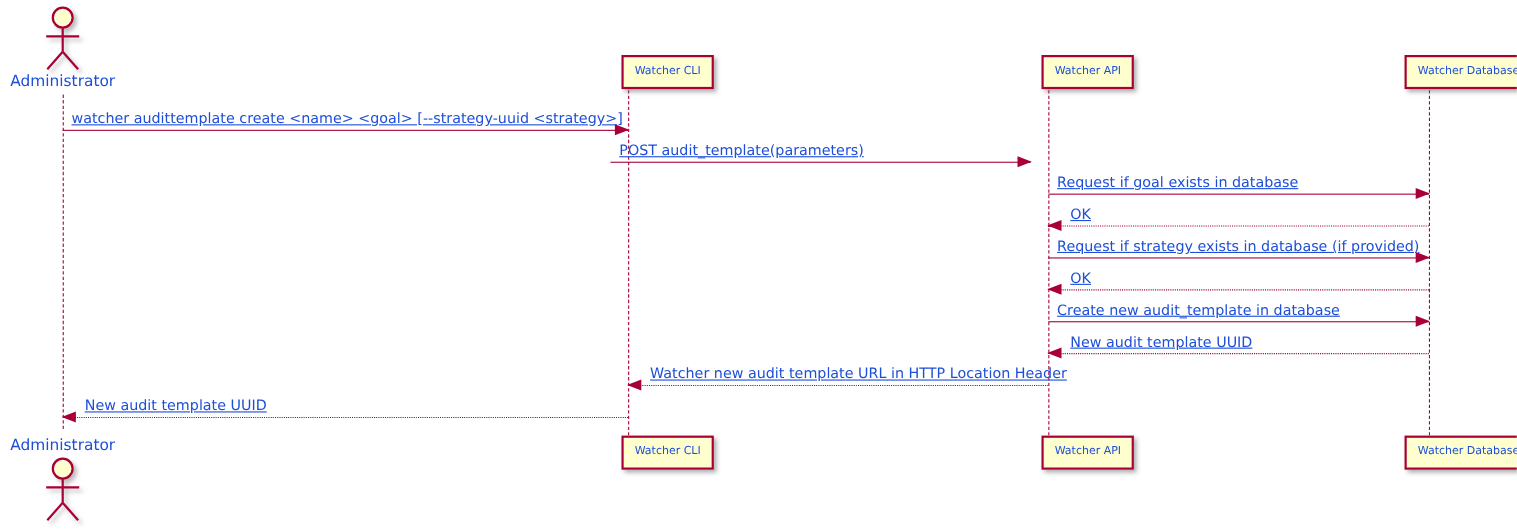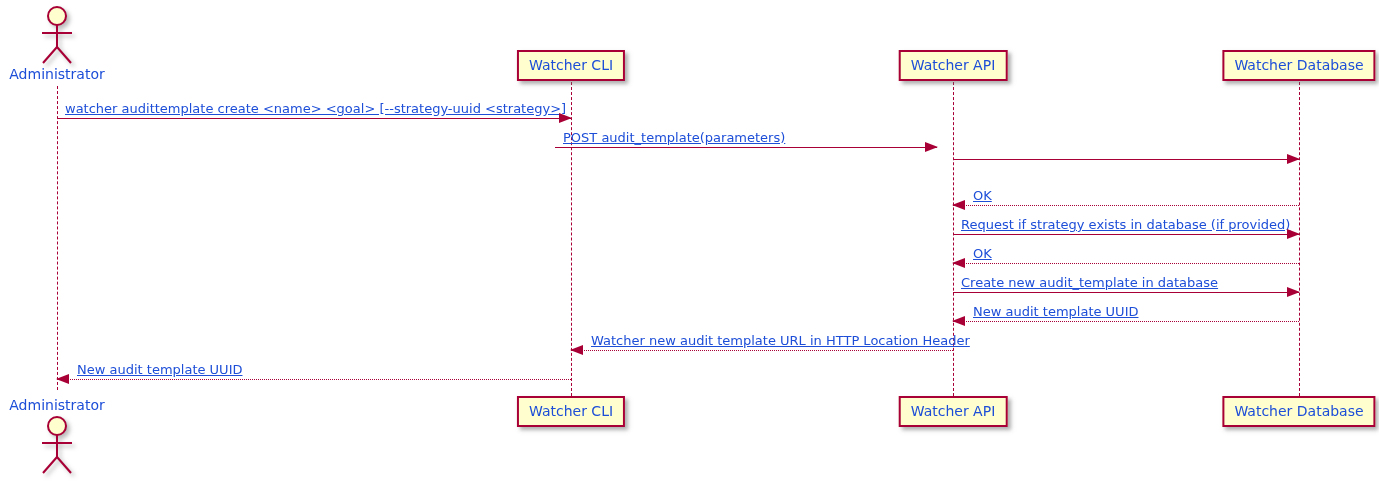--- a/index.html
+++ b/index.html
@@ -18,23 +18,24 @@
     border-left:1px dashed #A80036;
   }
   
   .pbox{
     position:absolute;
     transform:translateX(-50%);
     background:#FEFECE;
     border:2px solid #A80036;
     box-shadow:3px 3px 4px rgba(110,110,110,0.55);
     padding:4px 10px 5px 10px;
-    font-size:14px;
+    font-size:10px;
     line-height:18px;
     white-space:nowrap;
+    margin-left:36px;
   }
   
   .actor-figure{
     position:absolute;
     filter:drop-shadow(3px 3px 2px rgba(120,120,120,0.5));
   }
   .actor-label{
     position:absolute;
     transform:translateX(-50%);
     font-size:14px;
@@ -106,20 +107,21 @@
   </div>
 
   <div class="message solid right" style="left:555px; top:130px; width:382px;">
     <div class="msg-label">POST audit_template(parameters)</div>
     <div class="msg-line">
         <span class="arrowhead"></span>
       </div>
   </div>
 
   <div class="message solid right" style="left:953px; top:159px; width:346px;">
+    <div class="msg-label">Request if goal exists in database</div>
     <div class="msg-line">
         <span class="arrowhead"></span>
       </div>
   </div>
 
   <div class="message dashed left" style="left:953px; top:188px; width:346px;">
     <div class="msg-label">OK</div>
     <div class="msg-line">
         <span class="arrowhead"></span>
       </div>

